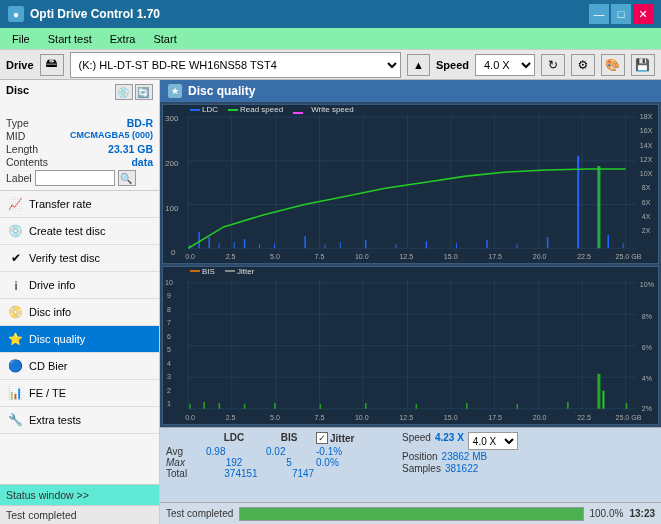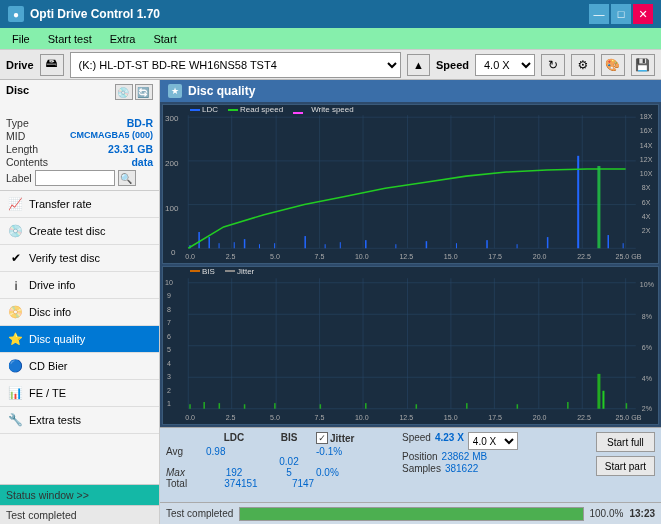--- a/index.html
+++ b/index.html
@@ -160,21 +160,21 @@
     .progress-fill { height: 100%; background: #4CAF50; }
     .progress-text { font-size: 10px; color: #333; }
     .bottom-time { font-size: 10px; color: #333; font-weight: bold; }
 
     
     .sidebar-status {
       border-top: 1px solid #ccc;
       padding: 4px 6px;
       font-size: 10.5px;
       color: #333;
-      background: #14b8a6;
+      background: #5eead4;
       cursor: pointer;
     }
     .sidebar-bottom-status {
       border-top: 1px solid #ccc;
       padding: 3px 6px;
       font-size: 10.5px;
       color: #333;
       background: #e8e8e8;
     }
   </style>
@@ -486,21 +486,21 @@
             <div style="width:12px;height:12px;border:1px solid #666;background:white;display:flex;align-items:center;justify-content:center;">
               <span style="font-size:9px;color:#333;">✓</span>
             </div>
             <span style="font-weight:bold;color:#333;">Jitter</span>
           </span>
         </div>
 
         <div style="display:flex;gap:4px;">
           <span style="width:36px;color:#333;">Avg</span>
           <span style="width:56px;text-align:left;color:#0066cc;">0.98</span>
-          <span style="width:46px;text-align:center;color:#0066cc;margin-top:10px;">0.02</span>
+          <span style="width:46px;text-align:left;color:#0066cc;">0.02</span>
           <span style="color:#0066cc;">-0.1%</span>
         </div>
 
         <div style="display:flex;gap:4px;">
           <span style="width:36px;color:#333;font-style:italic;">Max</span>
           <span style="width:56px;text-align:center;color:#0066cc;">192</span>
           <span style="width:46px;text-align:center;color:#0066cc;">5</span>
           <span style="color:#0066cc;">0.0%</span>
         </div>
 
@@ -522,24 +522,20 @@
         <div style="display:flex;gap:4px;">
           <span style="color:#333;">Position</span>
           <span style="color:#0066cc;">23862 MB</span>
         </div>
         <div style="display:flex;gap:4px;">
           <span style="color:#333;">Samples</span>
           <span style="color:#0066cc;">381622</span>
         </div>
       </div>
 
-      <div style="display:flex;flex-direction:column;gap:4px;margin-left:auto;">
-        <button class="action-btn">Start full</button>
-        <button class="action-btn">Start part</button>
-      </div>
     </div>
 
     <div class="bottom-bar">
       <span style="font-size:10px;color:#333;white-space:nowrap;">Test completed</span>
       <div class="progress-container">
         <div class="progress-fill" style="width:100%;"></div>
       </div>
       <span class="progress-text">100.0%</span>
       <span class="bottom-time">13:23</span>
     </div>

